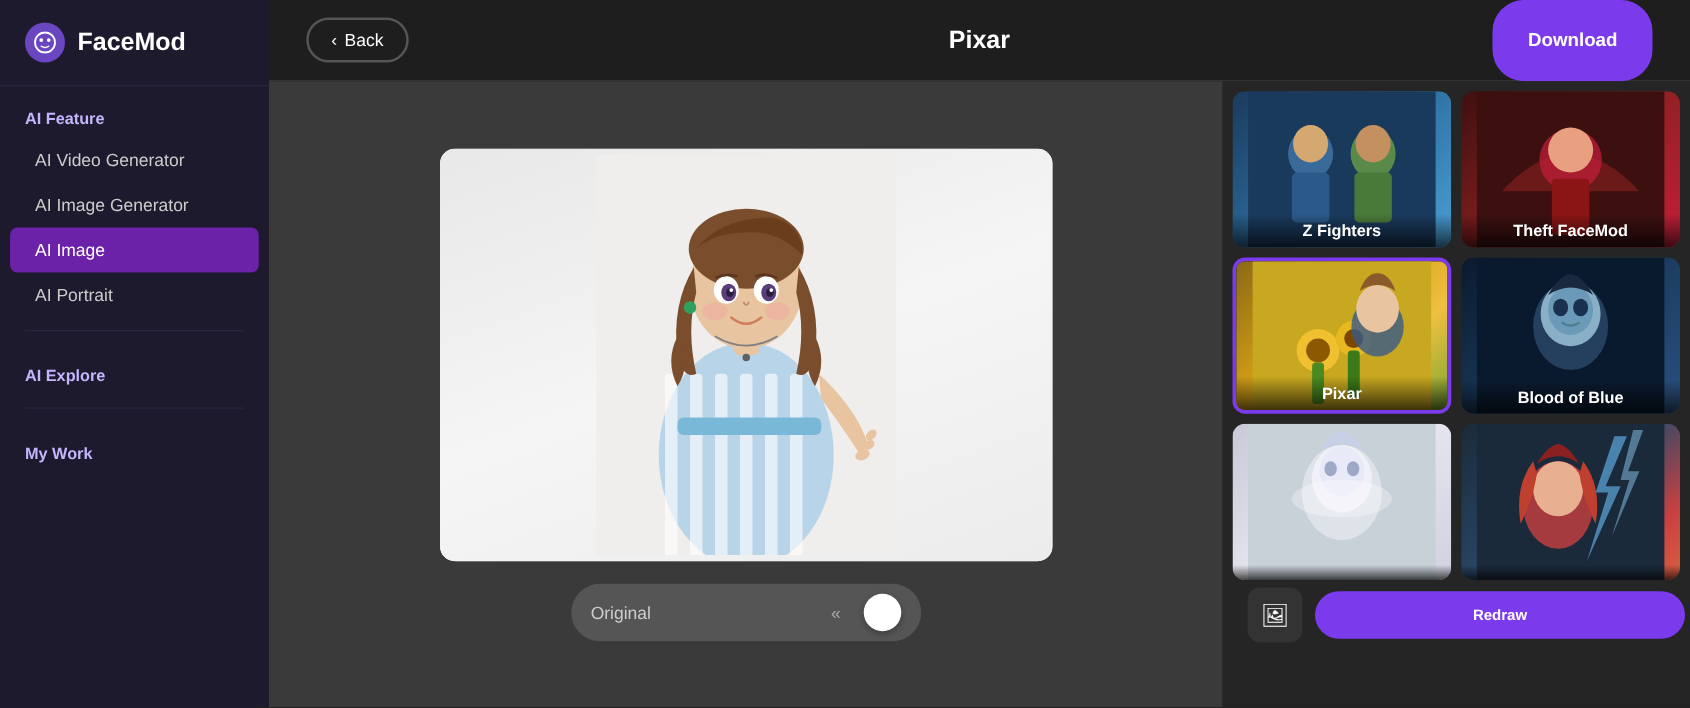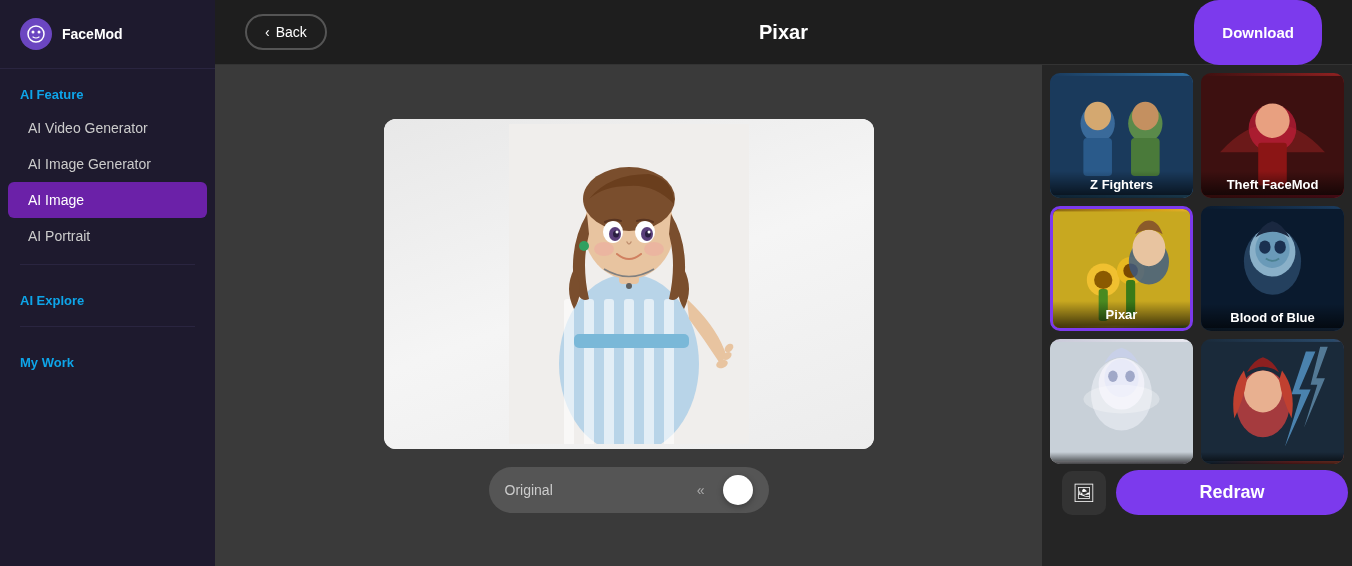--- a/index.html
+++ b/index.html
@@ -39,26 +39,26 @@
       display: flex;
       align-items: center;
       justify-content: center;
       color: white;
       font-size: 14px;
       font-weight: bold;
     }
 
     .logo-text {
       color: white;
-      font-size: 14px;
+      font-size: 20px;
       font-weight: 700;
     }
 
     .sidebar-section-label {
-      color: #0ea5e9;
+      color: #c4b5fd;
       font-size: 13px;
       font-weight: 600;
       padding: 18px 20px 8px;
       text-transform: none;
     }
 
     .sidebar-item {
       display: flex;
       align-items: center;
       padding: 10px 20px;
@@ -209,21 +209,21 @@
     .slider-knob {
       width: 30px;
       height: 30px;
       background: white;
       border-radius: 50%;
       box-shadow: 0 2px 6px rgba(0,0,0,0.3);
     }
 
     
     #right-panel {
-      width: 310px;
+      width: 374px;
       background: #252525;
       display: flex;
       flex-direction: column;
       overflow-y: auto;
       padding: 8px;
       gap: 8px;
       position: relative;
     }
 
     .styles-grid {
@@ -277,21 +277,21 @@
       gap: 10px;
     }
 
     .redraw-button {
       flex: 1;
       background: #7c3aed;
       color: white;
       border: none;
       border-radius: 25px;
       padding: 12px;
-      font-size: 18px;
+      font-size: 12px;
       font-weight: 700;
       cursor: pointer;
     }
 
     .image-icon-button {
       width: 44px;
       height: 44px;
       background: #333;
       border: none;
       border-radius: 10px;

